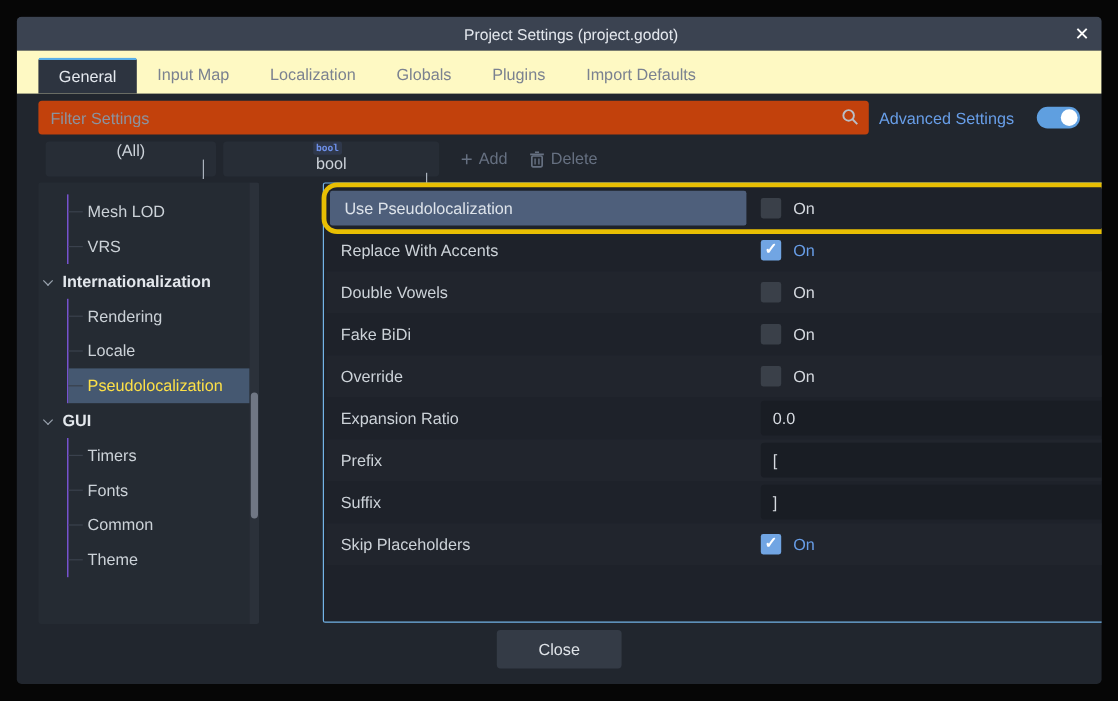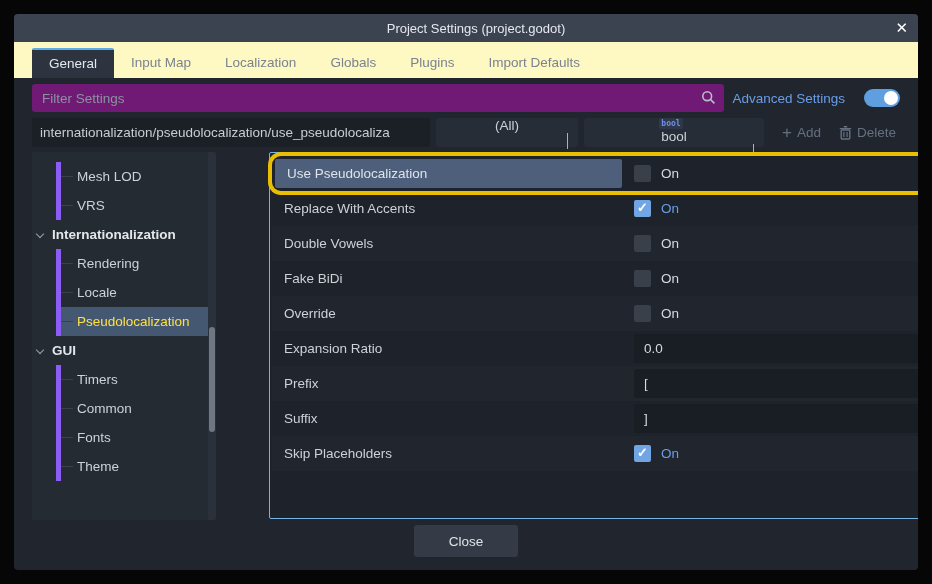--- a/index.html
+++ b/index.html
@@ -21,21 +21,21 @@
   .tabstrip { height:36px; background:#fef9c3; display:flex; align-items:flex-end;
               padding-left:18px; }
   .tab { height:30px; line-height:30px; padding:0 17px; font-size:13.5px;
          color:#7b8290; cursor:pointer; }
   .tab.active { background:#2d3440; color:#e4e8ee; border-top:2px solid #58aee8;
                 line-height:28px; border-radius:2px 2px 0 0; }
 
   
   .filter-row { position:absolute; left:18px; top:70px; width:868px; height:28px;
                 display:flex; align-items:center; }
-  .search-box { position:relative; width:692px; height:28px; background:#701a75;
+  .search-box { position:relative; width:692px; height:28px; background:#c2410c;
                 border-radius:3px; }
   .search-box input { width:100%; height:100%; background:transparent; border:none;
                       outline:none; color:#c8cdd4; font-size:13.5px; padding:0 30px 0 10px;
                       font-family:"Liberation Sans", sans-serif; }
   .search-box input::placeholder { color:#8b93a0; }
   .search-icon { position:absolute; right:8px; top:6px; }
   .adv-wrap { margin-left:auto; display:flex; align-items:center; gap:19px; }
   .adv-label { color:#689ee8; font-size:13.5px; }
   .toggle { width:36px; height:18px; border-radius:9px; background:#5f9fe0;
             position:relative; cursor:pointer; }
@@ -68,21 +68,21 @@
   .sidebar { position:absolute; left:18px; top:138px; width:184px; height:368px;
              background:#252b33; border-radius:2px; overflow:hidden; }
   .tree { position:absolute; left:0; top:10px; right:8px; }
   .titem { height:29px; line-height:29px; font-size:13.5px; color:#ccd2d8;
            white-space:nowrap; cursor:pointer; position:relative; }
   .titem.toplevel { padding-left:20px; }
   .titem.group { font-weight:bold; color:#e3e7ec; }
   .titem .tree-chev { position:absolute; left:5px; top:11px; width:6px; height:6px;
                       border-right:1.5px solid #9aa3af; border-bottom:1.5px solid #9aa3af;
                       transform:rotate(45deg); }
-  .children { margin-left:24px; border-left:5px solid #8b5cf6; }
+  .children { margin-left:24px; border-left:1px solid #8b5cf6; }
   .children .titem { padding-left:16px; }
   .children .titem::before { content:""; position:absolute; left:0; top:14px;
                              width:12px; height:1px; background:#3a414d; }
   .titem.selected { background:#455871; color:#fde047; }
   .scrolltrack { position:absolute; right:0; top:0; width:8px; height:100%;
                  background:#2b313a; }
   .scrollthumb { position:absolute; right:1px; top:175px; width:6px; height:105px;
                  background:#707784; border-radius:3px; cursor:pointer; }
 
   
@@ -151,21 +151,20 @@
       </div>
       <div class="adv-wrap">
         <span class="adv-label">Advanced Settings</span>
         <div class="toggle">
           <div class="knob"></div>
         </div>
       </div>
     </div>
 
     <div class="prop-row">
-      <input type="text" class="prop-input" value="internationalization/pseudolocalization/use_pseudolocaliza" style="">
       <div class="dropdown dd-all">
         <span>(All)</span>
         <span class="dd-chev"><span class="chev"></span></span>
       </div>
       <div class="dropdown dd-type">
         <span class="bool-badge">bool</span>
         <span>bool</span>
         <span class="dd-chev"><span class="chev"></span></span>
       </div>
       <div class="bar-btn">
@@ -200,22 +199,22 @@
           <div class="titem">Rendering</div>
           <div class="titem">Locale</div>
           <div class="titem selected">Pseudolocalization</div>
         </div>
         <div class="titem toplevel group">
           <span class="tree-chev"></span>
           <span>GUI</span>
         </div>
         <div class="children">
           <div class="titem">Timers</div>
+          <div class="titem">Fonts</div>
           <div class="titem">Common</div>
-          <div class="titem">Fonts</div>
           <div class="titem">Theme</div>
         </div>
       </div>
       <div class="scrolltrack">
         <div class="scrollthumb"></div>
       </div>
     </div>
 
     <div class="panel">
 

